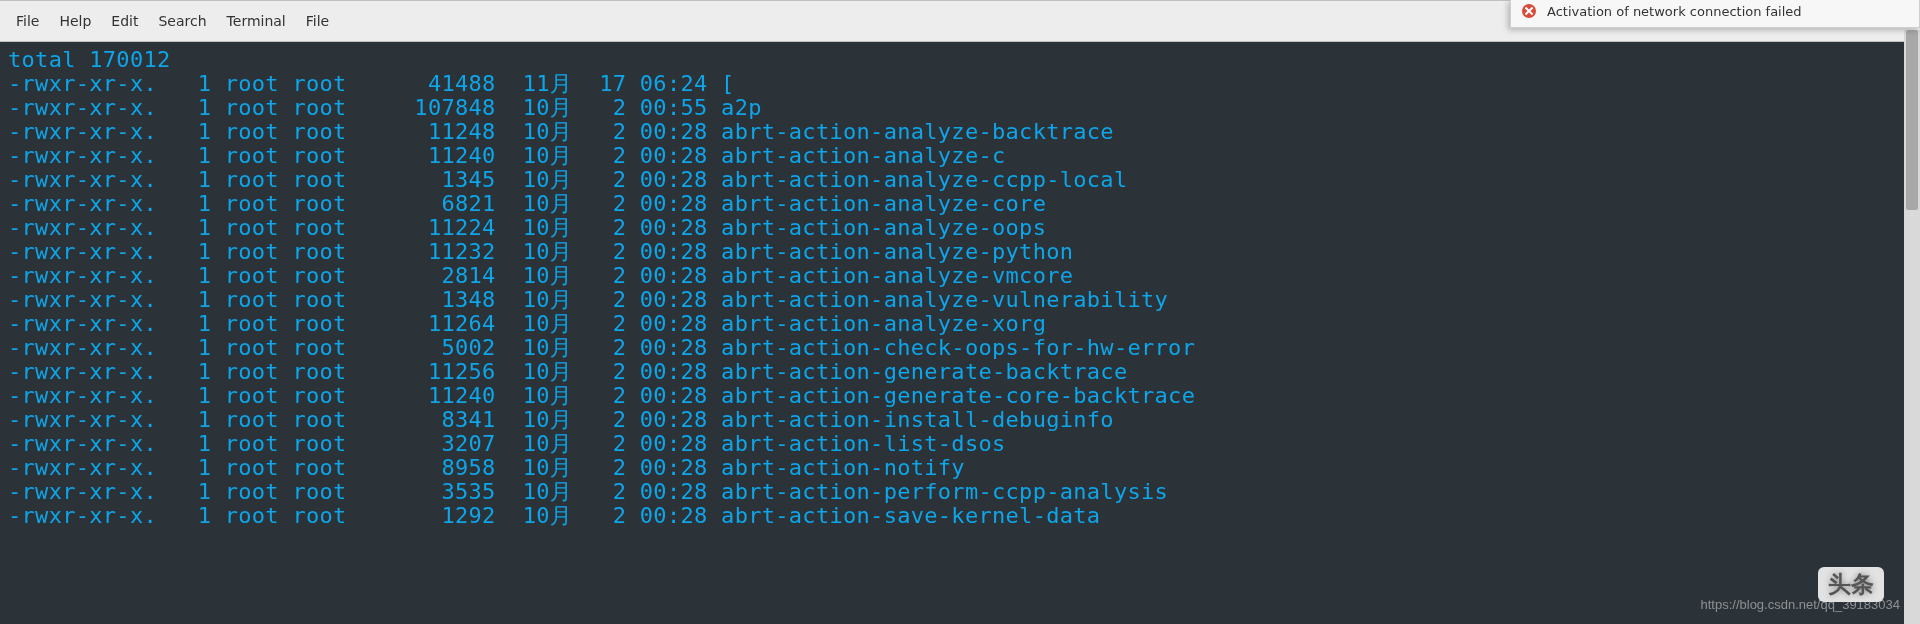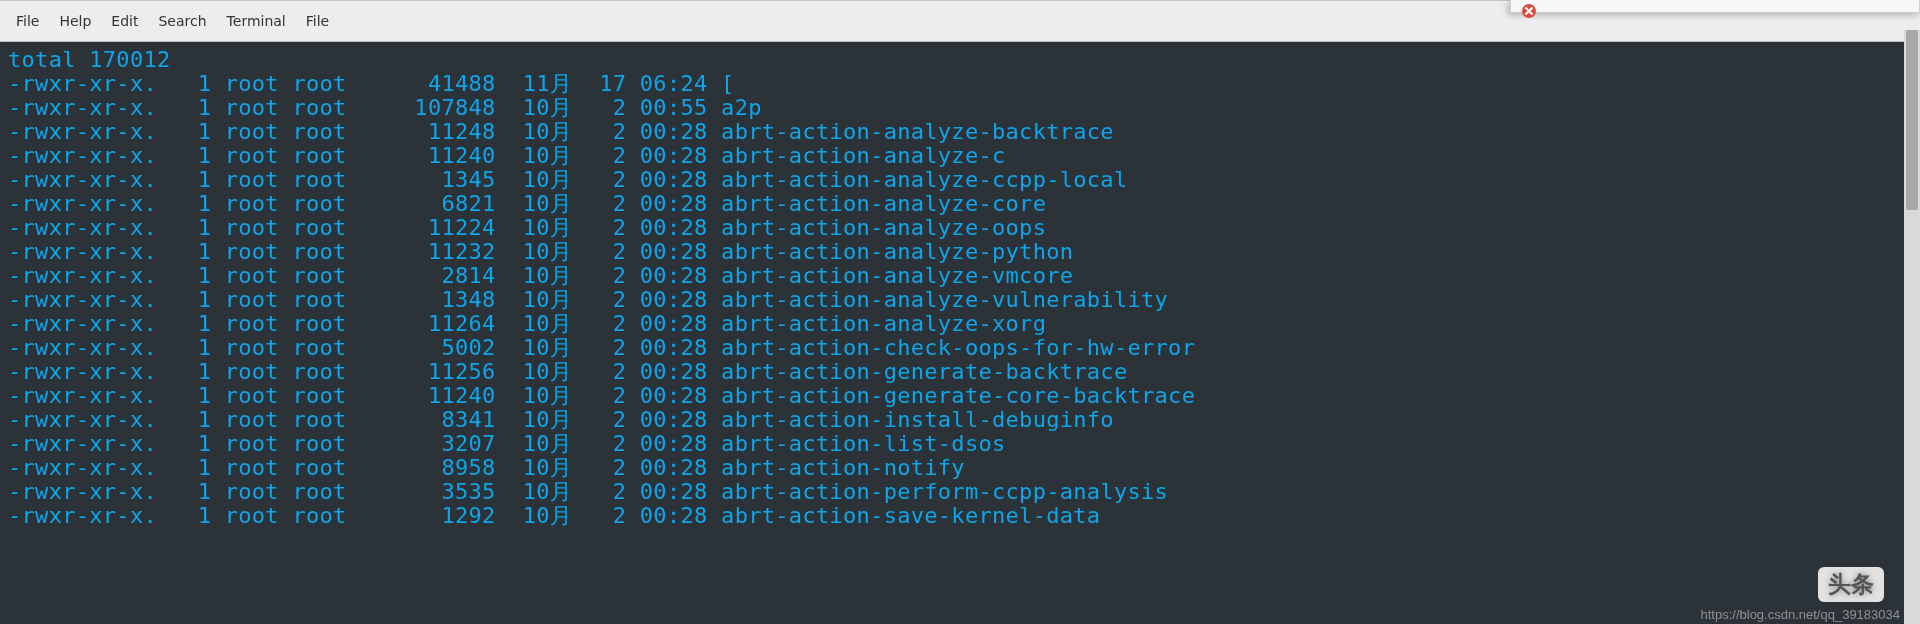--- a/index.html
+++ b/index.html
@@ -9,21 +9,21 @@
     .terminal { background: #2b3238; color: #0ea5e9; font-family: "DejaVu Sans Mono", Consolas, monospace; font-size: 22px; line-height: 24px; padding: 6px 8px; height: 594px; overflow: hidden; white-space: pre; letter-spacing: 0.3px; }
     .row { display: block; white-space: pre; }
     .notification { position: absolute; top: 0; right: 0; width: 410px; background: #f7f7f7; border: 1px solid #cfcfcf; border-top: none; box-shadow: -2px 2px 6px rgba(0,0,0,0.25); padding: 4px 10px 8px 36px; z-index: 50; font-size: 13px; color: #444; }
     .notification .title { font-size: 13px; color: #c0392b; position: relative; margin-top: -1px; margin-bottom: 1px; }
     .notification .msg { font-size: 13px; color: #333; }
     .notif-icon { position: absolute; left: 10px; top: 3px; width: 16px; height: 16px; }
     .scrollbar { position: absolute; right: 0; top: 30px; bottom: 0; width: 16px; background: #d9d9d9; }
     .scrollthumb { position: absolute; left: 2px; right: 2px; top: 0; height: 180px; background: #a8a8a8; border-radius: 2px; cursor: pointer; }
     .watermark { position: absolute; right: 36px; bottom: 22px; color: rgba(235,235,235,0.85); font-size: 30px; font-weight: 500; display: flex; align-items: center; gap: 8px; font-family: "Microsoft YaHei", Arial, sans-serif; text-shadow: 0 0 6px rgba(0,0,0,0.4); z-index: 30; flex-direction: column; }
     .wm-chip { background: #e2e2e2; color: #555; font-size: 23px; padding: 2px 10px; border-radius: 6px; font-weight: 600; }
-    .watermark-url { position: absolute; right: 20px; bottom: 2px; font-size: 13px; color: rgba(220,220,220,0.55); z-index: 30; font-family: Arial, sans-serif; }
+    .watermark-url { position: absolute; right: 20px; bottom: 12px; font-size: 13px; color: rgba(220,220,220,0.55); z-index: 30; font-family: Arial, sans-serif; }
   </style>
 </head>
 <body>
 
 <div class="menubar">
   <span class="item">File</span>
   <span class="item">Help</span>
   <span class="item">Edit</span>
   <span class="item">Search</span>
   <span class="item">Terminal</span>
@@ -37,18 +37,19 @@
 </div>
 
 <div class="notification">
   <span class="notif-icon">
     <svg viewBox="0 0 16 16">
         <circle cx="8" cy="8" r="7" fill="#d94a38"></circle>
         <rect x="3" y="7" width="10" height="2" fill="#fff" transform="rotate(45 8 8)"></rect>
         <rect x="3" y="7" width="10" height="2" fill="#fff" transform="rotate(-45 8 8)"></rect>
       </svg>
   </span>
+  <div class="msg">Activation of network connection failed</div>
 </div>
 
 <div class="watermark">
   <span class="wm-chip">头条</span>
 </div>
 <div class="watermark-url">https://blog.csdn.net/qq_39183034</div>
 
 </body></html>

